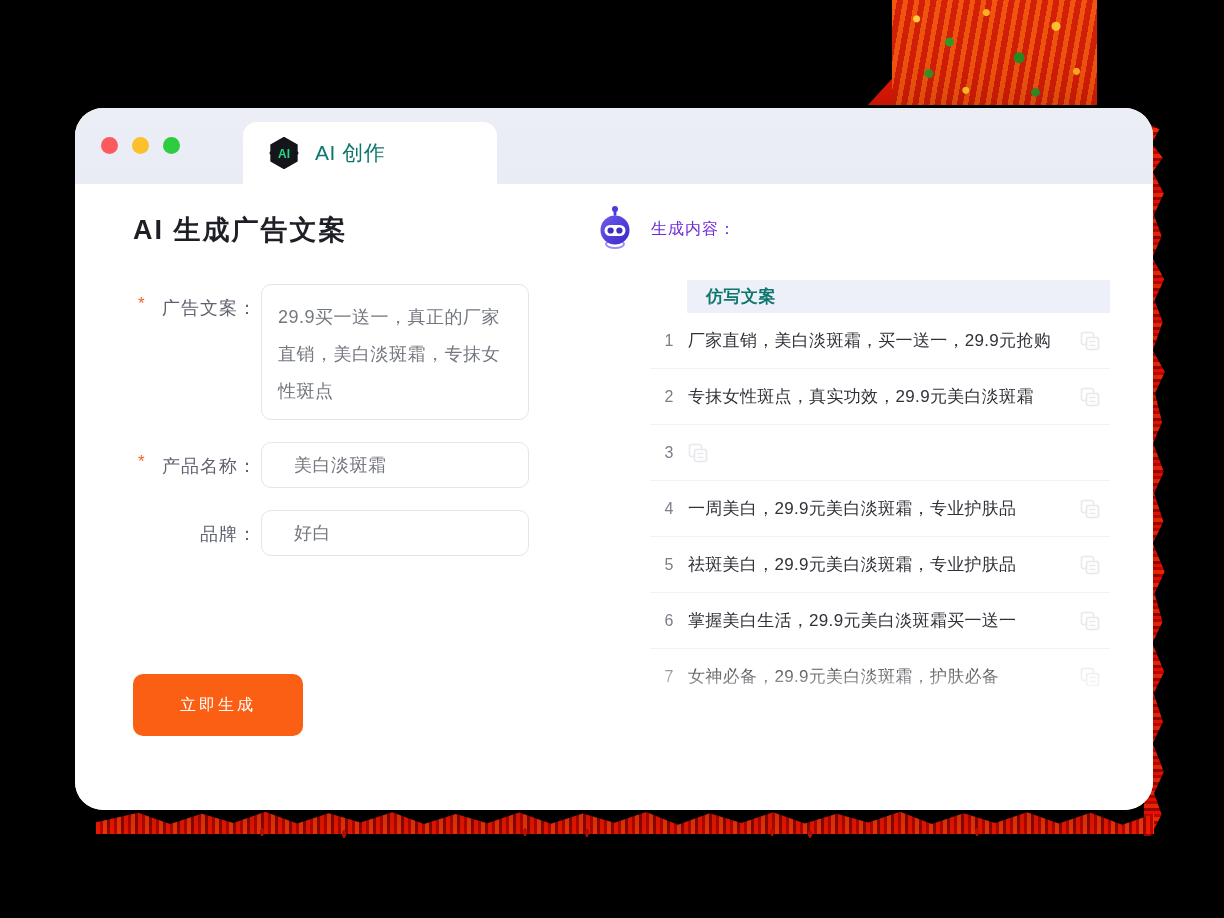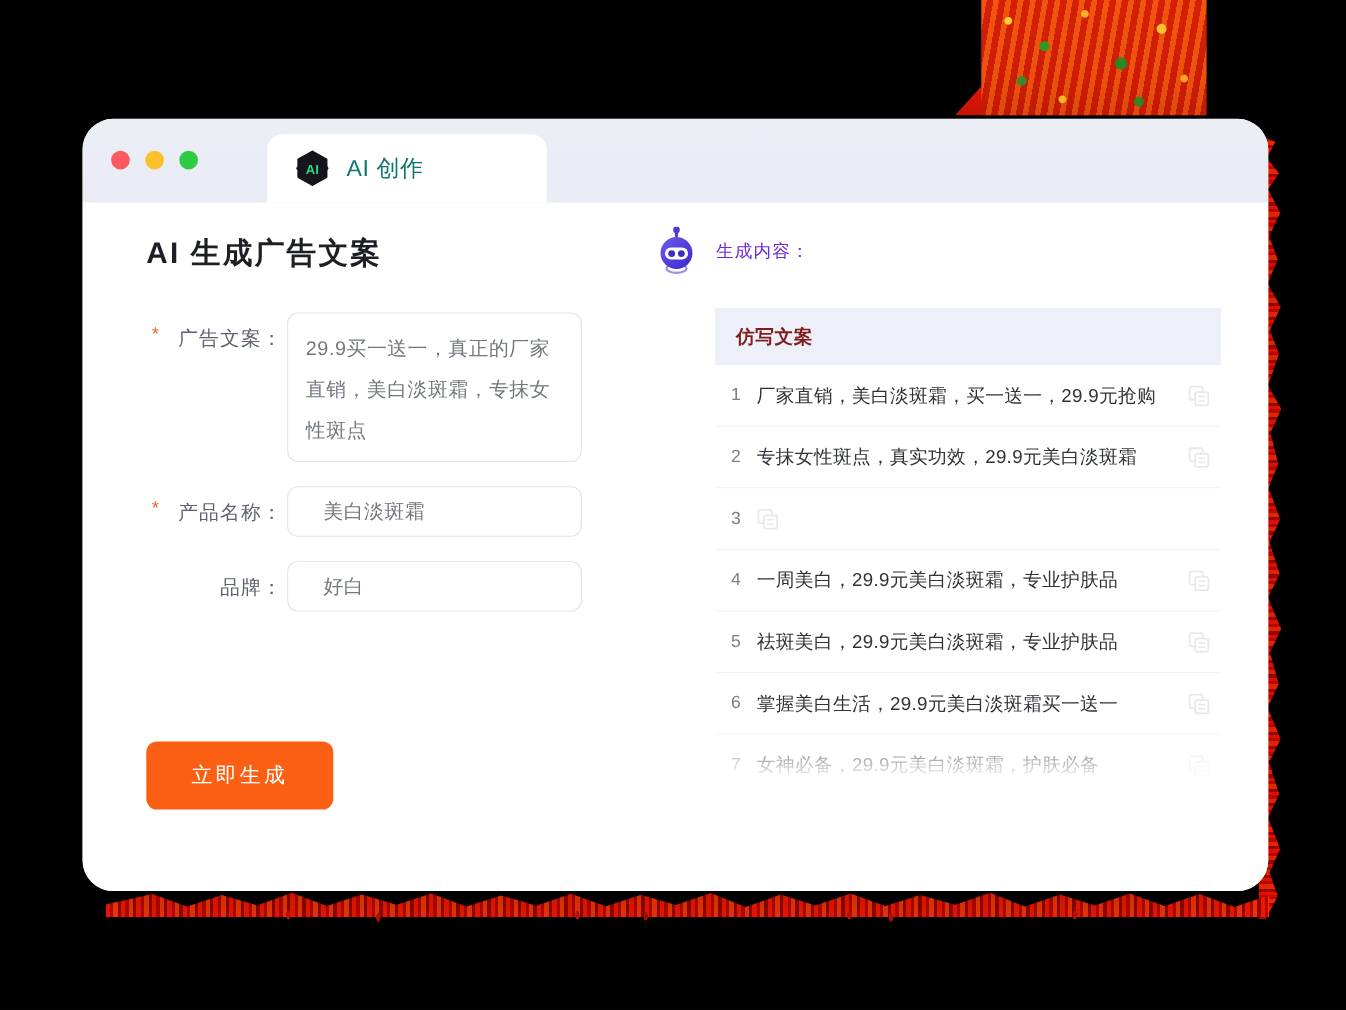--- a/index.html
+++ b/index.html
@@ -244,21 +244,21 @@
     position: absolute;
     left: 58px;
     top: 490px;
     width: 170px;
     height: 62px;
     border: none;
     border-radius: 10px;
     background: #fb5f14;
     color: #ffffff;
     font-family: inherit;
-    font-size: 19px;
+    font-size: 16px;
     letter-spacing: 3px;
     cursor: pointer;
   }
 
   
   .right-pane {
     flex: 1;
     padding: 22px 46px 0 0;
     box-sizing: border-box;
     position: relative;
@@ -279,29 +279,30 @@
   .result-table {
     width: 460px;
     margin-left: 55px;
     position: relative;
     height: 430px;
     overflow: hidden;
     -webkit-mask-image: linear-gradient(180deg, #000 0, #000 380px, rgba(0,0,0,0) 430px);
             mask-image: linear-gradient(180deg, #000 0, #000 380px, rgba(0,0,0,0) 430px);
   }
   .table-head {
-    height: 52px;
+    height: 33px;
     background: #edf0f8;
     display: flex;
     align-items: center;
     padding-left: 19px;
     font-size: 17px;
     font-weight: bold;
-    color: #7f1d1d;
+    color: #0f766e;
     letter-spacing: .5px;
+    margin-left: 37px;
   }
   .table-row {
     height: 55px;
     display: flex;
     align-items: center;
     border-bottom: 1px solid #f0f2f5;
     background: #ffffff;
   }
   .row-idx {
     width: 38px;

